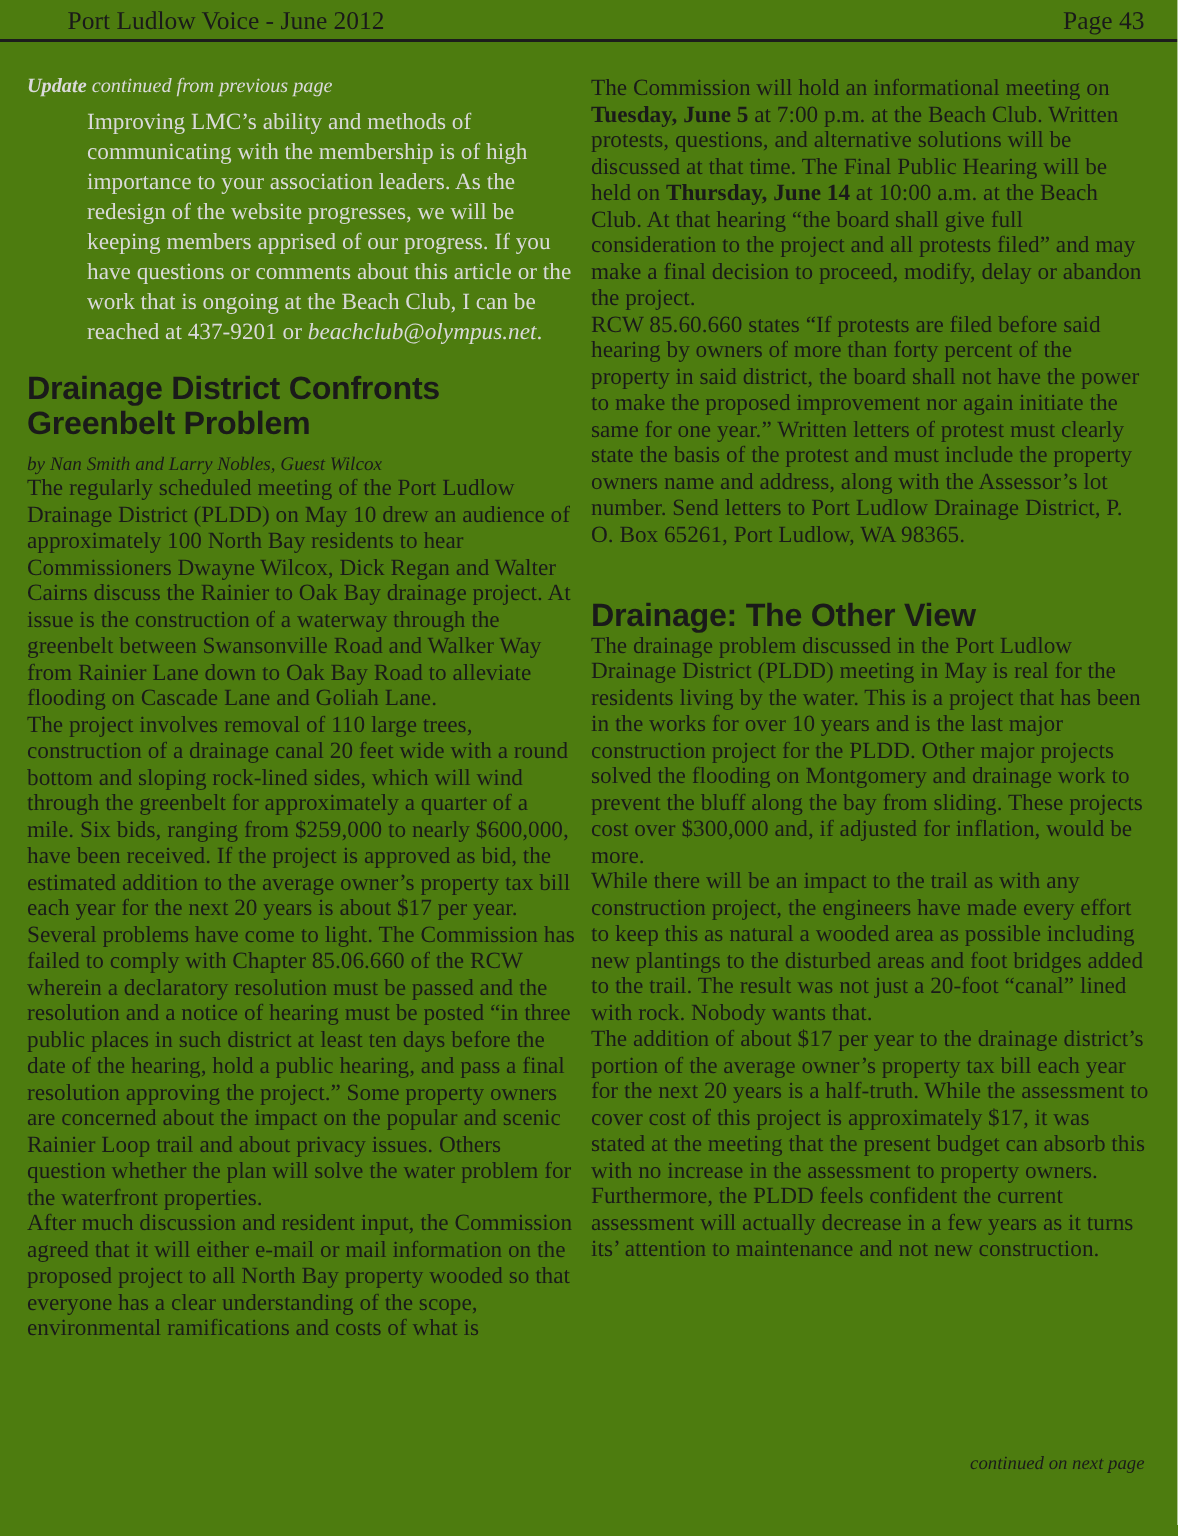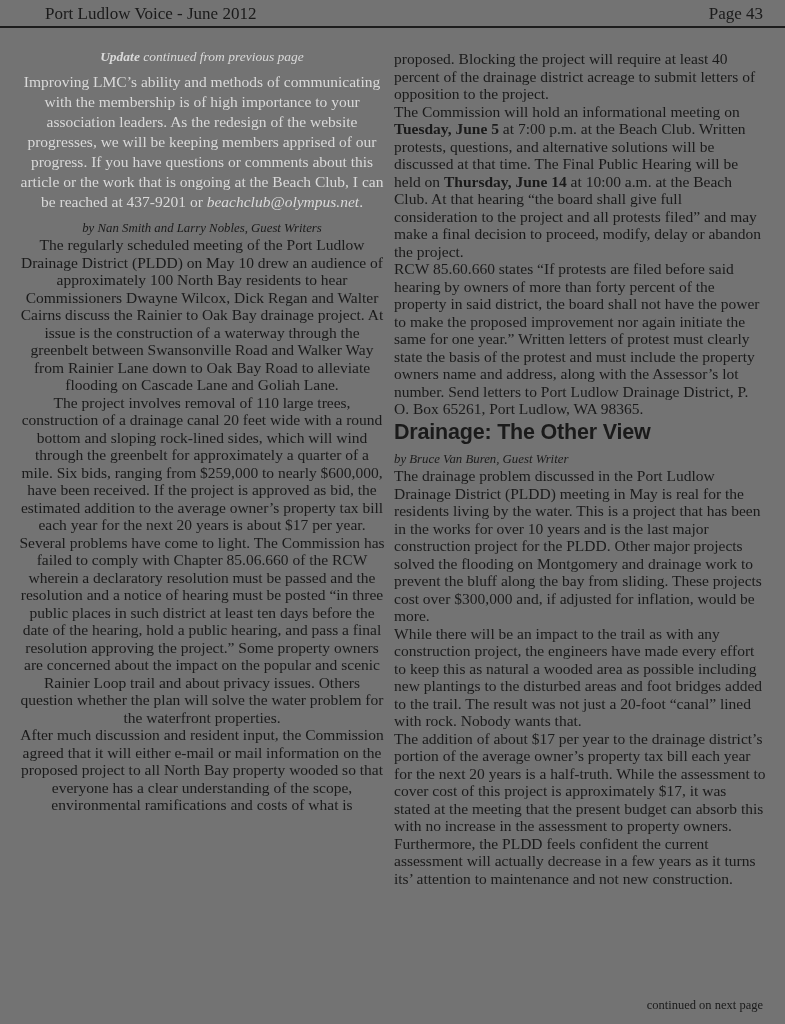--- a/index.html
+++ b/index.html
@@ -1,36 +1,36 @@
 <!DOCTYPE html>
 <html><head>
 <meta charset="utf-8">
 <style>
   html, body { margin:0; padding:0; background:#ffffff; }
   .page {
     position:relative;
     width:785px; height:1024px;
     overflow:hidden;
-    background:#737373;
+    background:#4d7c0f;
     color:#1a1a1a;
     font-family:"Liberation Serif", serif;
   }
   .masthead {
     display:flex; justify-content:space-between; align-items:baseline;
     padding:5px 22px 0 45px;
     font-size:17px; line-height:18px;
   }
   .rule {
     height:2px; background:#1c1c1c; margin-top:3px;
   }
   .columns {
     display:flex;
     padding:22px 19px 0 18px;
   }
-  .col-left  { width:368px; margin-right:8px;text-align:center; }
+  .col-left  { width:368px; margin-right:8px; }
   .col-right { width:372px; }
   p.body-par {
     margin:0; font-size:15.5px; line-height:17.5px;
   }
   .faded { color:#d9d9d9; }
   .faded-par { margin:0; font-size:15.5px; line-height:20px; }
   .cont-note {
     font-style:italic; font-size:13.5px; line-height:14px;
     margin-bottom:8px;
   }
@@ -38,63 +38,62 @@
     font-family:"Liberation Sans", sans-serif;
     font-weight:bold;
     font-size:21.5px; line-height:22.5px;
     letter-spacing:-0.2px;
     margin:16px 0 0 0;
   }
   .byline {
     font-style:italic; font-size:12.8px; line-height:15px;
     margin-top:9px;
   }
-  .mt6  { margin-top:6px; }
+  .mt6  { margin-top:6px;margin-left:40px; }
   .mt8  { margin-top:8px; }
   .mt9  { margin-top:9px;font-family:Liberation Serif, serif; }
   .mt15 { margin-top:15px; }
   .mt17 { margin-top:17px; }
-  .mt18 { margin-top:3px; }
+  .mt18 { margin-top:34px; }
   .continued-footer {
-    position:absolute; right:22px; top:998px;
-    font-size:12.5px;
+    position:absolute; right:22px; top:968px;
+    font-style:italic; font-size:12.5px;
   }
 </style>
 </head>
 <body>
 
 <div class="page">
 
   <div class="masthead">
     <span>Port Ludlow Voice - June 2012</span>
     <span>Page 43</span>
   </div>
   <div class="rule"></div>
 
   <div class="columns">
 
     <div class="col-left">
       <div class="cont-note faded"><span style="font-weight: bold; font-style: italic;">Update</span><span style="font-style: italic;"> continued from previous page</span></div>
       <p class="faded-par faded mt6"><span>Improving LMC’s ability and methods of communicating with the membership is of high importance to your association leaders. As the redesign of the website progresses, we will be keeping members apprised of our progress. If you have questions or comments about this article or the work that is ongoing at the Beach Club, I can be reached at 437-9201 or </span><span style="font-style: italic;">beachclub@olympus.net</span><span>.</span></p>
 
-      <div class="byline">by Nan Smith and Larry Nobles, Guest Writers</div>
+      <h1 class="article-title">Drainage District Confronts Greenbelt Problem</h1>
+      <div class="byline">by Nan Smith and Larry Nobles, Guest Wilcox</div>
 
       <p class="body-par mt8">The regularly scheduled meeting of the Port Ludlow Drainage District (PLDD) on May 10 drew an audience of approximately 100 North Bay residents to hear Commissioners Dwayne Wilcox, Dick Regan and Walter Cairns discuss the Rainier to Oak Bay drainage project. At issue is the construction of a waterway through the greenbelt between Swansonville Road and Walker Way from Rainier Lane down to Oak Bay Road to alleviate flooding on Cascade Lane and Goliah Lane.</p>
       <p class="body-par mt17">The project involves removal of 110 large trees, construction of a drainage canal 20 feet wide with a round bottom and sloping rock-lined sides, which will wind through the greenbelt for approximately a quarter of a mile. Six bids, ranging from $259,000 to nearly $600,000, have been received. If the project is approved as bid, the estimated addition to the average owner’s property tax bill each year for the next 20 years is about $17 per year.</p>
       <p class="body-par mt17">Several problems have come to light. The Commission has failed to comply with Chapter 85.06.660 of the RCW wherein a declaratory resolution must be passed and the resolution and a notice of hearing must be posted “in three public places in such district at least ten days before the date of the hearing, hold a public hearing, and pass a final resolution approving the project.” Some property owners are concerned about the impact on the popular and scenic Rainier Loop trail and about privacy issues. Others question whether the plan will solve the water problem for the waterfront properties.</p>
       <p class="body-par mt15">After much discussion and resident input, the Commission agreed that it will either e-mail or mail information on the proposed project to all North Bay property wooded so that everyone has a clear understanding of the scope, environmental ramifications and costs of what is</p>
     </div>
 
     <div class="col-right">
-      <p class="body-par mt8">proposed. Blocking the project will require at least 40 percent of the drainage district acreage to submit letters of opposition to the project.</p>
       <p class="body-par mt18"><span>The Commission will hold an informational meeting on </span><span style="font-weight: bold;">Tuesday, June 5</span><span> at 7:00 p.m. at the Beach Club. Written protests, questions, and alternative solutions will be discussed at that time. The Final Public Hearing will be held on </span><span style="font-weight: bold;">Thursday, June 14</span><span> at 10:00 a.m. at the Beach Club. At that hearing “the board shall give full consideration to the project and all protests filed” and may make a final decision to proceed, modify, delay or abandon the project.</span></p>
       <p class="body-par mt17">RCW 85.60.660 states “If protests are filed before said hearing by owners of more than forty percent of the property in said district, the board shall not have the power to make the proposed improvement nor again initiate the same for one year.” Written letters of protest must clearly state the basis of the protest and must include the property owners name and address, along with the Assessor’s lot number. Send letters to Port Ludlow Drainage District, P. O. Box 65261, Port Ludlow, WA 98365.</p>
 
       <h1 class="article-title mt18">Drainage: The Other View</h1>
-      <div class="byline">by Bruce Van Buren, Guest Writer</div>
 
       <p class="body-par mt9">The drainage problem discussed in the Port Ludlow Drainage District (PLDD) meeting in May is real for the residents living by the water. This is a project that has been in the works for over 10 years and is the last major construction project for the PLDD. Other major projects solved the flooding on Montgomery and drainage work to prevent the bluff along the bay from sliding. These projects cost over $300,000 and, if adjusted for inflation, would be more.</p>
       <p class="body-par mt17">While there will be an impact to the trail as with any construction project, the engineers have made every effort to keep this as natural a wooded area as possible including new plantings to the disturbed areas and foot bridges added to the trail. The result was not just a 20-foot “canal” lined with rock. Nobody wants that.</p>
       <p class="body-par mt17">The addition of about $17 per year to the drainage district’s portion of the average owner’s property tax bill each year for the next 20 years is a half-truth. While the assessment to cover cost of this project is approximately $17, it was stated at the meeting that the present budget can absorb this with no increase in the assessment to property owners. Furthermore, the PLDD feels confident the current assessment will actually decrease in a few years as it turns its’ attention to maintenance and not new construction.</p>
     </div>
 
   </div>
 
   <div class="continued-footer">continued on next page</div>
 

